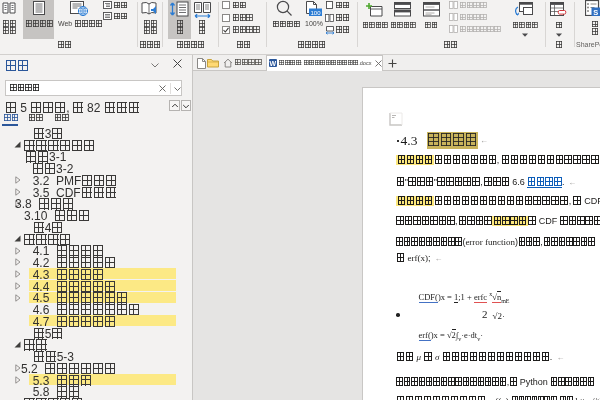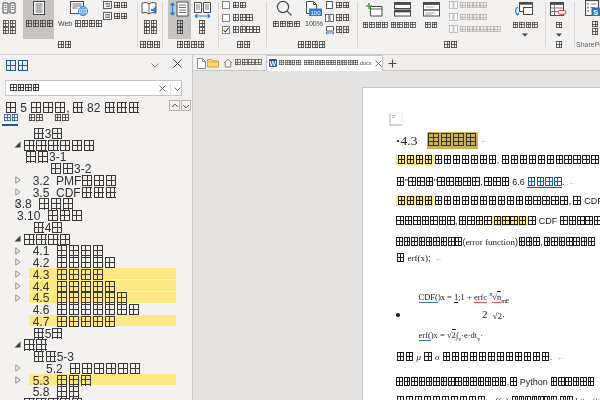--- a/index.html
+++ b/index.html
@@ -229,34 +229,34 @@
 <div class="ab navtxt" style="left:3.5px;top:58.5px;font-size:7.5px;color:#2b579a;--c:#2b579a"><i class="z"></i><i class="z"></i></div>
 <div class="ab" style="left:1.6px;top:68.8px;width:16.4px;height:2.6px;background:#2b579a"></div>
 <div class="ab navtxt" style="left:28px;top:58.5px;font-size:7.5px;color:#3b3a39"><i class="z"></i><i class="z"></i></div>
 <div class="ab navtxt" style="left:54px;top:58.5px;font-size:7.5px;color:#3b3a39"><i class="z"></i><i class="z"></i></div>
 <div class="ab navtxt" style="left:32.7px;top:71.9px"><i class="z"></i>3<i class="z"></i></div>
 <svg class="ab" style="left:14px;top:86.2px" width="7" height="7" viewBox="0 0 7 7">
         <polygon points="6.5,0.5 6.5,6.5 0.5,6.5" fill="#3f3e3d"></polygon>
       </svg>
 <div class="ab navtxt" style="left:23.5px;top:83.7px"><i class="z"></i><i class="z"></i><i class="z"></i><i class="z"></i><i class="z"></i><i class="z"></i></div>
 <div class="ab navtxt" style="left:25px;top:95.4px"><i class="z"></i><i class="z"></i>3-1</div>
-<div class="ab navtxt" style="left:50px;top:107.2px"><i class="z"></i><i class="z"></i>3-2</div>
+<div class="ab navtxt" style="left:32px;top:107.2px"><i class="z"></i><i class="z"></i>3-2</div>
 <svg class="ab" style="left:14.5px;top:121.0px" width="6" height="8" viewBox="0 0 6 8">
         <path d="M0.8 0.8 L5 4 L0.8 7.2 z" fill="none" stroke="#8a8886" stroke-width="0.9"></path>
       </svg>
 <div class="ab navtxt" style="left:32.7px;top:118.9px">3.2&nbsp; PMF<i class="z"></i><i class="z"></i><i class="z"></i></div>
 <svg class="ab" style="left:14.5px;top:132.8px" width="6" height="8" viewBox="0 0 6 8">
         <path d="M0.8 0.8 L5 4 L0.8 7.2 z" fill="none" stroke="#8a8886" stroke-width="0.9"></path>
       </svg>
 <div class="ab navtxt" style="left:32.7px;top:130.7px">3.5&nbsp; CDF<i class="z"></i><i class="z"></i><i class="z"></i></div>
 <svg class="ab" style="left:14.5px;top:144.5px" width="6" height="8" viewBox="0 0 6 8">
         <path d="M0.8 0.8 L5 4 L0.8 7.2 z" fill="none" stroke="#8a8886" stroke-width="0.9"></path>
       </svg>
 <div class="ab navtxt" style="left:15px;top:142.4px">3.8&nbsp; <i class="z"></i><i class="z"></i><i class="z"></i></div>
-<div class="ab navtxt" style="left:17px;top:154.2px">3.10&nbsp; <i class="z"></i><i class="z"></i><i class="z"></i></div>
+<div class="ab navtxt" style="left:24px;top:154.2px">3.10&nbsp; <i class="z"></i><i class="z"></i><i class="z"></i></div>
 <div class="ab navtxt" style="left:32.7px;top:165.9px"><i class="z"></i>4<i class="z"></i></div>
 <svg class="ab" style="left:14px;top:180.2px" width="7" height="7" viewBox="0 0 7 7">
         <polygon points="6.5,0.5 6.5,6.5 0.5,6.5" fill="#3f3e3d"></polygon>
       </svg>
 <div class="ab navtxt" style="left:23.5px;top:177.7px"><i class="z"></i><i class="z"></i><i class="z"></i><i class="z"></i></div>
 <svg class="ab" style="left:14.5px;top:191.5px" width="6" height="8" viewBox="0 0 6 8">
         <path d="M0.8 0.8 L5 4 L0.8 7.2 z" fill="none" stroke="#8a8886" stroke-width="0.9"></path>
       </svg>
 <div class="ab navtxt" style="left:32.7px;top:189.4px">4.1&nbsp; <i class="z"></i><i class="z"></i><i class="z"></i><i class="z"></i></div>
 <svg class="ab" style="left:14.5px;top:203.2px" width="6" height="8" viewBox="0 0 6 8">
@@ -283,21 +283,21 @@
 <div class="ab navtxt" style="left:32.7px;top:259.9px">4.7&nbsp; <i class="z"></i><i class="z"></i><i class="z"></i><i class="z"></i><i class="z"></i></div>
 <div class="ab navtxt" style="left:32.7px;top:271.6px"><i class="z"></i>5<i class="z"></i></div>
 <svg class="ab" style="left:14px;top:286.0px" width="7" height="7" viewBox="0 0 7 7">
         <polygon points="6.5,0.5 6.5,6.5 0.5,6.5" fill="#3f3e3d"></polygon>
       </svg>
 <div class="ab navtxt" style="left:23.5px;top:283.4px"><i class="z"></i><i class="z"></i></div>
 <div class="ab navtxt" style="left:32.7px;top:295.1px"><i class="z"></i><i class="z"></i>5-3</div>
 <svg class="ab" style="left:14.5px;top:309.0px" width="6" height="8" viewBox="0 0 6 8">
         <path d="M0.8 0.8 L5 4 L0.8 7.2 z" fill="none" stroke="#8a8886" stroke-width="0.9"></path>
       </svg>
-<div class="ab navtxt" style="left:46px;top:306.9px">5.2&nbsp; <i class="z"></i><i class="z"></i><i class="z"></i><i class="z"></i><i class="z"></i><i class="z"></i></div>
+<div class="ab navtxt" style="left:21px;top:306.9px">5.2&nbsp; <i class="z"></i><i class="z"></i><i class="z"></i><i class="z"></i><i class="z"></i><i class="z"></i></div>
 <div class="ab" style="left:29.3px;top:319.1px;width:146.5px;height:10.8px;background:#fce985"></div>
 <svg class="ab" style="left:14.5px;top:320.8px" width="6" height="8" viewBox="0 0 6 8">
         <path d="M0.8 0.8 L5 4 L0.8 7.2 z" fill="none" stroke="#8a8886" stroke-width="0.9"></path>
       </svg>
 <div class="ab navtxt" style="left:32.7px;top:318.6px">5.3&nbsp; <i class="z"></i><i class="z"></i><i class="z"></i></div>
 <div class="ab navtxt" style="left:32.7px;top:330.4px">5.8&nbsp; <i class="z"></i><i class="z"></i></div>
 <svg class="ab" style="left:14px;top:344.8px" width="7" height="7" viewBox="0 0 7 7">
         <polygon points="6.5,0.5 6.5,6.5 0.5,6.5" fill="#3f3e3d"></polygon>
       </svg>
 <div class="ab navtxt" style="left:23.5px;top:342.1px"><i class="z"></i><i class="z"></i><i class="z"></i><i class="z"></i><i class="z"></i></div>

